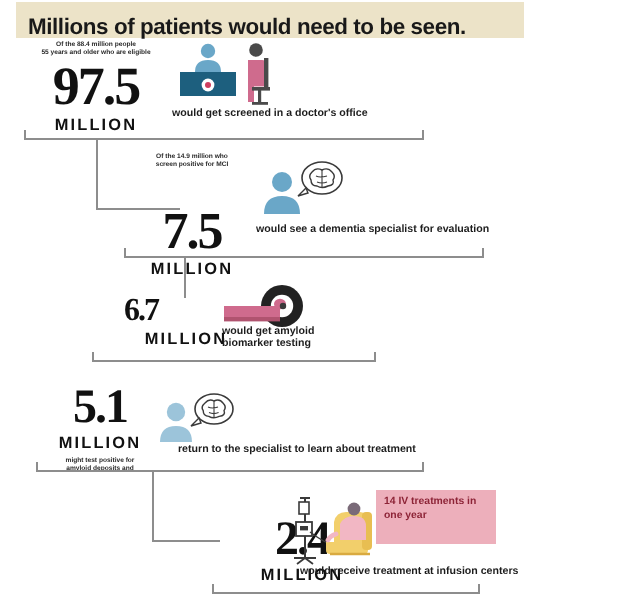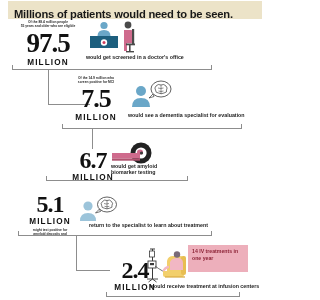--- a/index.html
+++ b/index.html
@@ -173,21 +173,21 @@
     </svg>
   </div>
 
   <div class="bracket" style="left:12px; top:65px; width:200px; height:5px;"></div>
   <div class="vline" style="left:48px; top:70px; height:34px;"></div>
   <div class="hline" style="left:48px; top:104px; width:42px;"></div>
 
   <div class="tier" style="left:62px; top:76px; width:68px;">
     <div class="kicker" style="white-space:pre-line;">Of the 14.9 million who
 screen positive for MCI</div>
-    <div class="bignum" style="font-size:26px; text-align:center; margin-top:1px;">7.5</div>
+    <div class="bignum" style="font-size:26px; text-align:center; margin-top:18px;">7.5</div>
     <div class="million" style="text-align:center; margin-top:2px;">MILLION</div>
   </div>
   <div class="caption" style="position:absolute; left:128px; top:112px;">would see a dementia specialist for evaluation</div>
 
   <div class="icon-wrap" style="left:128px; top:80px;">
     <svg width="46" height="30" viewBox="0 0 46 30">
       <circle cx="13" cy="11" r="5" fill="#6aa7c8"></circle>
       <path d="M4 27 q0-9 9-9 q9 0 9 9 z" fill="#6aa7c8"></path>
 
       <ellipse cx="33" cy="9" rx="10" ry="8" fill="#ffffff" stroke="#3a3a3a" stroke-width="0.8"></ellipse>
@@ -195,21 +195,21 @@
 
       <path d="M28 6 q2-2.5 5-1 q3-1.5 5 1 q2 2 0.5 4 q1 2.5-2.5 3 q-3 1.5-5.5 0 q-3 0-3-3 q-1.5-2 0.5-4 z" fill="none" stroke="#3a3a3a" stroke-width="0.7"></path>
       <path d="M33 5 v9 M30 8 q2 1 5.5 0 M30.5 11 q2.5 1 5 0" fill="none" stroke="#3a3a3a" stroke-width="0.55"></path>
     </svg>
   </div>
 
   <div class="bracket" style="left:62px; top:124px; width:180px; height:5px;"></div>
   <div class="vline" style="left:92px; top:129px; height:20px;"></div>
 
   <div class="tier" style="left:62px; top:148px; width:62px;">
-    <div class="bignum" style="font-size:24px; text-align:center;">6.7</div>
+    <div class="bignum" style="font-size:16px; ">6.7</div>
     <div class="million" style="text-align:center; margin-top:2px;">MILLION</div>
   </div>
   <div class="caption" style="position:absolute; left:111px; top:163px; white-space:pre-line; line-height:6.4px;">would get amyloid
 biomarker testing</div>
 
   <div class="icon-wrap" style="left:110px; top:142px;">
     <svg width="44" height="24" viewBox="0 0 44 24">
 
       <circle cx="31" cy="11" r="10.5" fill="#222222"></circle>
       <circle cx="31" cy="11" r="5.6" fill="#ffffff"></circle>
@@ -240,21 +240,21 @@
       <path d="M23.5 13 l-4 4 l5 -1.5 z" fill="#ffffff" stroke="#3a3a3a" stroke-width="0.7"></path>
       <path d="M26.5 5.5 q2-2.4 4.5-1 q2.8-1.4 4.5 1 q1.9 1.9 0.5 3.8 q1 2.4-2.4 2.9 q-2.8 1.4-5.2 0 q-2.8 0-2.8-2.9 q-1.4-1.9 0.9-3.8 z" fill="none" stroke="#3a3a3a" stroke-width="0.7"></path>
       <path d="M31 4.5 v8.5 M28 7.5 q2 1 5 0 M28.5 10.3 q2.4 1 4.8 0" fill="none" stroke="#3a3a3a" stroke-width="0.55"></path>
     </svg>
   </div>
 
   <div class="bracket" style="left:18px; top:231px; width:194px; height:5px;"></div>
   <div class="vline" style="left:76px; top:236px; height:34px;"></div>
   <div class="hline" style="left:76px; top:270px; width:34px;"></div>
 
-  <div class="tier" style="left:106px; top:258px; width:58px;">
+  <div class="tier" style="left:122px; top:258px; width:58px;">
     <div class="bignum" style="font-size:24px; text-align:center;">2.4</div>
     <div class="million" style="text-align:center; margin-top:2px;">MILLION</div>
   </div>
   <div class="caption" style="position:absolute; left:150px; top:283px;">would receive treatment at infusion centers</div>
 
   <div class="icon-wrap" style="left:141px; top:247px;">
     <svg width="50" height="36" viewBox="0 0 50 36">
 
       <path d="M9 2 h5" stroke="#3a3a3a" stroke-width="1" fill="none"></path>
       <path d="M11.5 2 v30" stroke="#3a3a3a" stroke-width="1" fill="none"></path>

